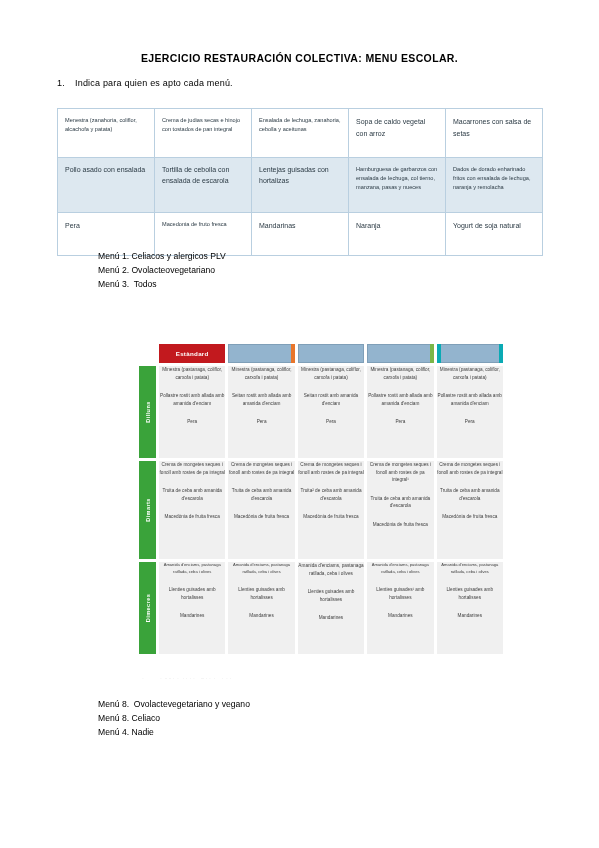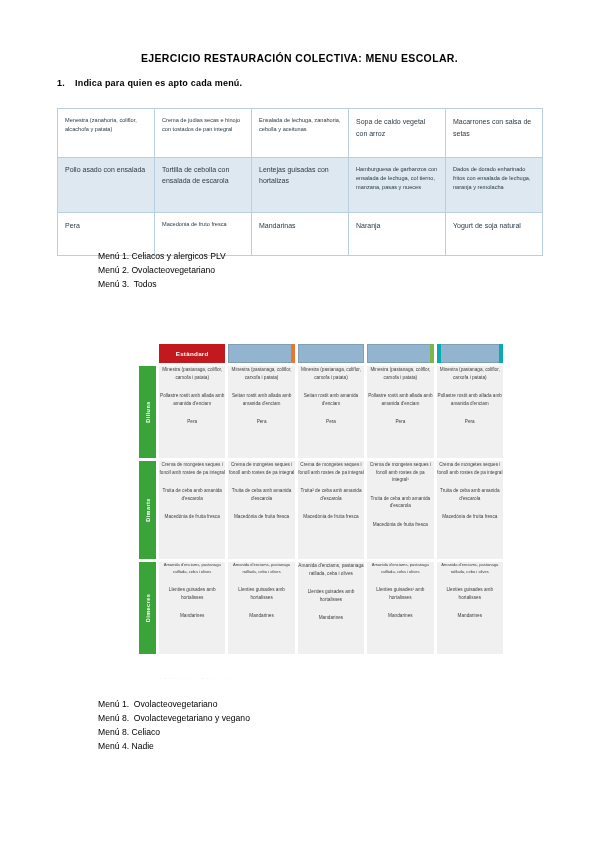--- a/index.html
+++ b/index.html
@@ -14,21 +14,21 @@
   .page{position:relative;width:599px;height:816px;}
 
   
   .doc-title{
     position:absolute;left:0;top:52px;width:599px;
     text-align:center;
     font-size:10.5px;font-weight:bold;letter-spacing:.35px;
   }
   .q1{
     position:absolute;left:57px;top:78px;
-    font-size:9px;font-weight:bold;letter-spacing:.2px;
+    font-size:9px;font-weight:normal;letter-spacing:.2px;
   }
   .q1 .num{display:inline-block;width:18px;}
 
   
   .t1{
     position:absolute;left:57px;top:108px;
     width:486px;
     border-collapse:collapse;
     table-layout:fixed;
   }
@@ -277,19 +277,18 @@
           <p>Mandarines</p>
         </td>
       </tr>
     </tbody>
       </table>
   </div>
 
   <div class="cutline">&nbsp;&nbsp;&nbsp;&nbsp;&nbsp;&nbsp;&nbsp;.&nbsp;&nbsp;&nbsp;&nbsp;&nbsp;&nbsp;&nbsp;&nbsp;&nbsp;&nbsp;&nbsp;&nbsp;&nbsp;&nbsp;&nbsp;&nbsp;&nbsp;&nbsp;.&nbsp;&nbsp;&nbsp;&nbsp;..&nbsp;&nbsp;..&nbsp;&nbsp;.&nbsp;&nbsp;&nbsp;&nbsp;.&nbsp;&nbsp;&nbsp;&nbsp;&nbsp;.&nbsp;&nbsp;.&nbsp;&nbsp;&nbsp;.&nbsp;&nbsp;&nbsp;.&nbsp;&nbsp;&nbsp;&nbsp;&nbsp;&nbsp;&nbsp;...&nbsp;&nbsp;.&nbsp;&nbsp;&nbsp;.&nbsp;&nbsp;&nbsp;&nbsp;.&nbsp;&nbsp;&nbsp;&nbsp;&nbsp;&nbsp;&nbsp;.&nbsp;&nbsp;&nbsp;&nbsp;.&nbsp;&nbsp;&nbsp;.</div>
 
   <div class="ans ans2">
-    <div>Menú 1.  Ovolacteovegetariano</div>
     <div>Menú 8.  Ovolactevegetariano y vegano</div>
     <div>Menú 8. Celiaco</div>
     <div>Menú 4. Nadie</div>
   </div>
 
 </div>
 
 </body></html>

